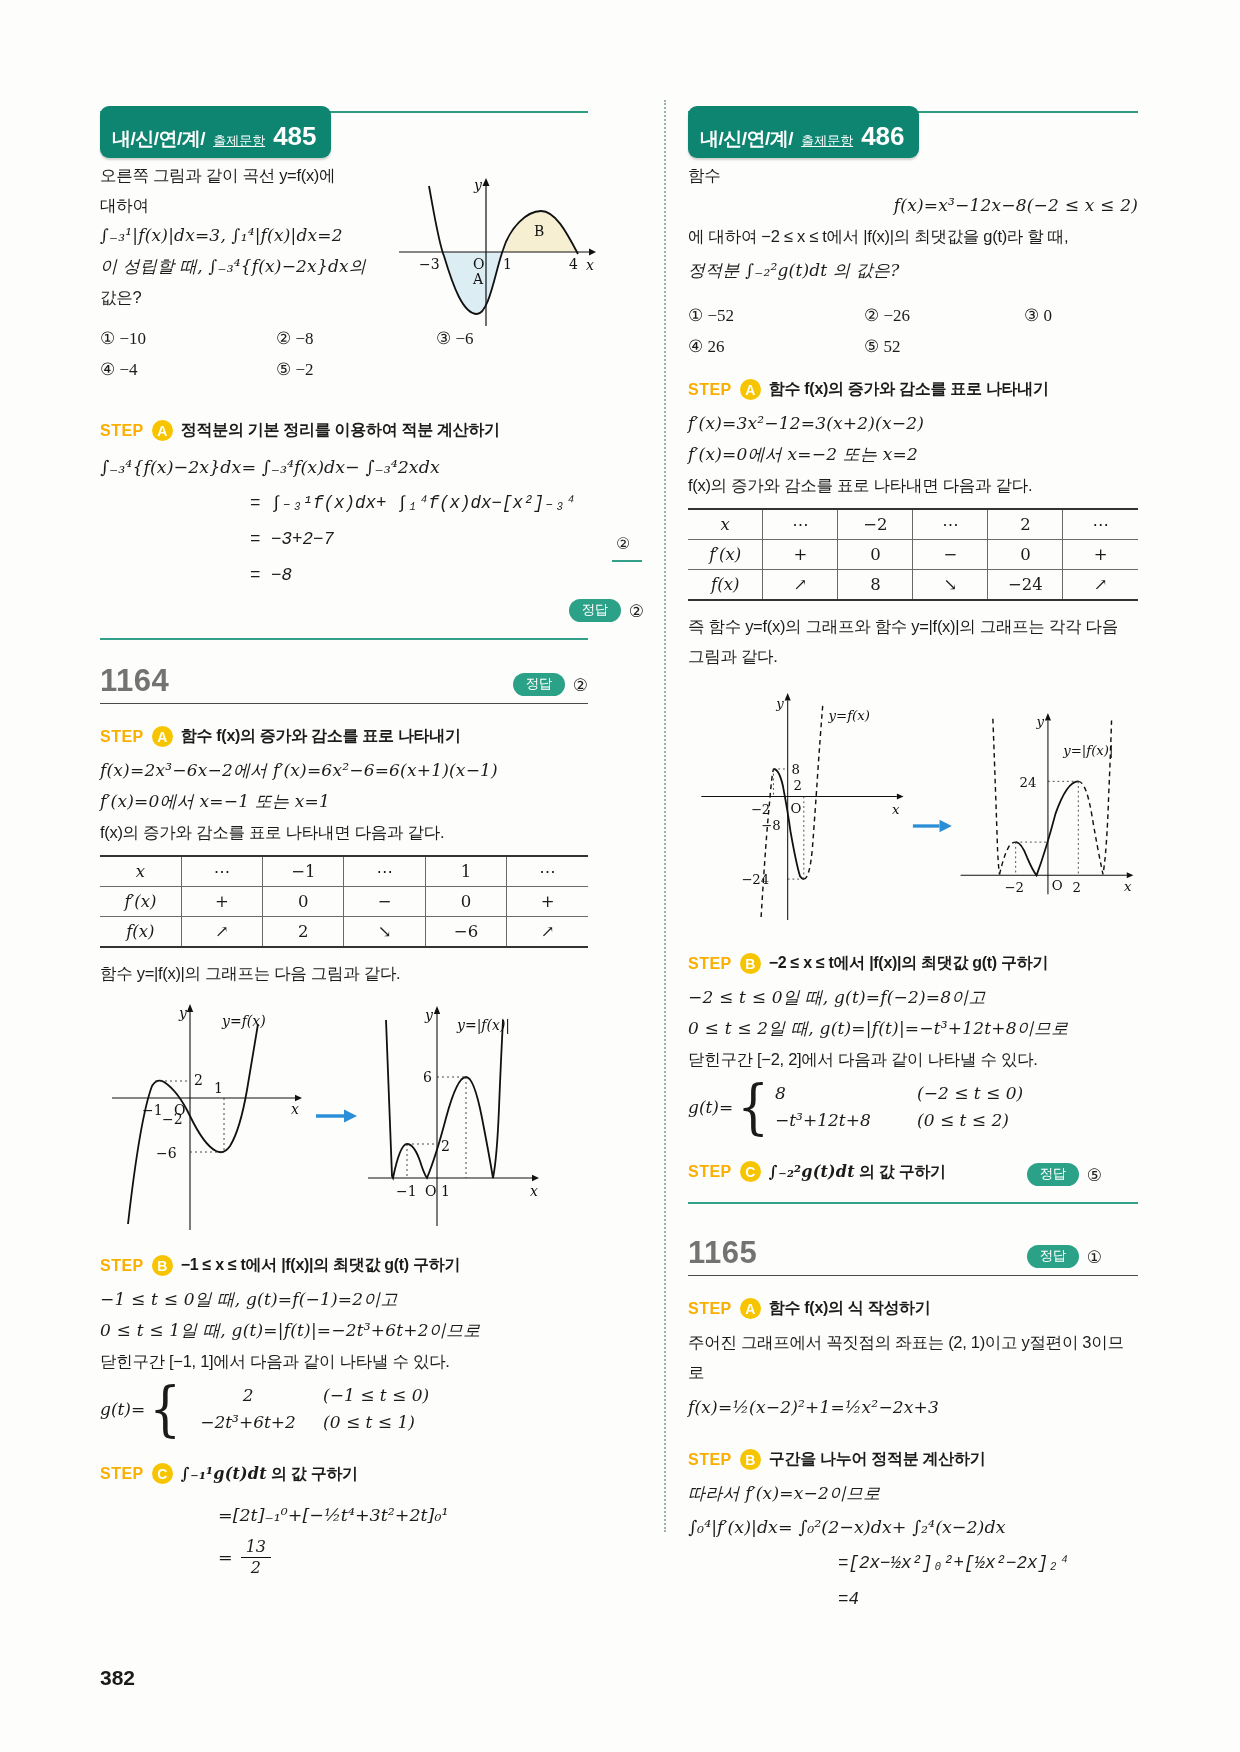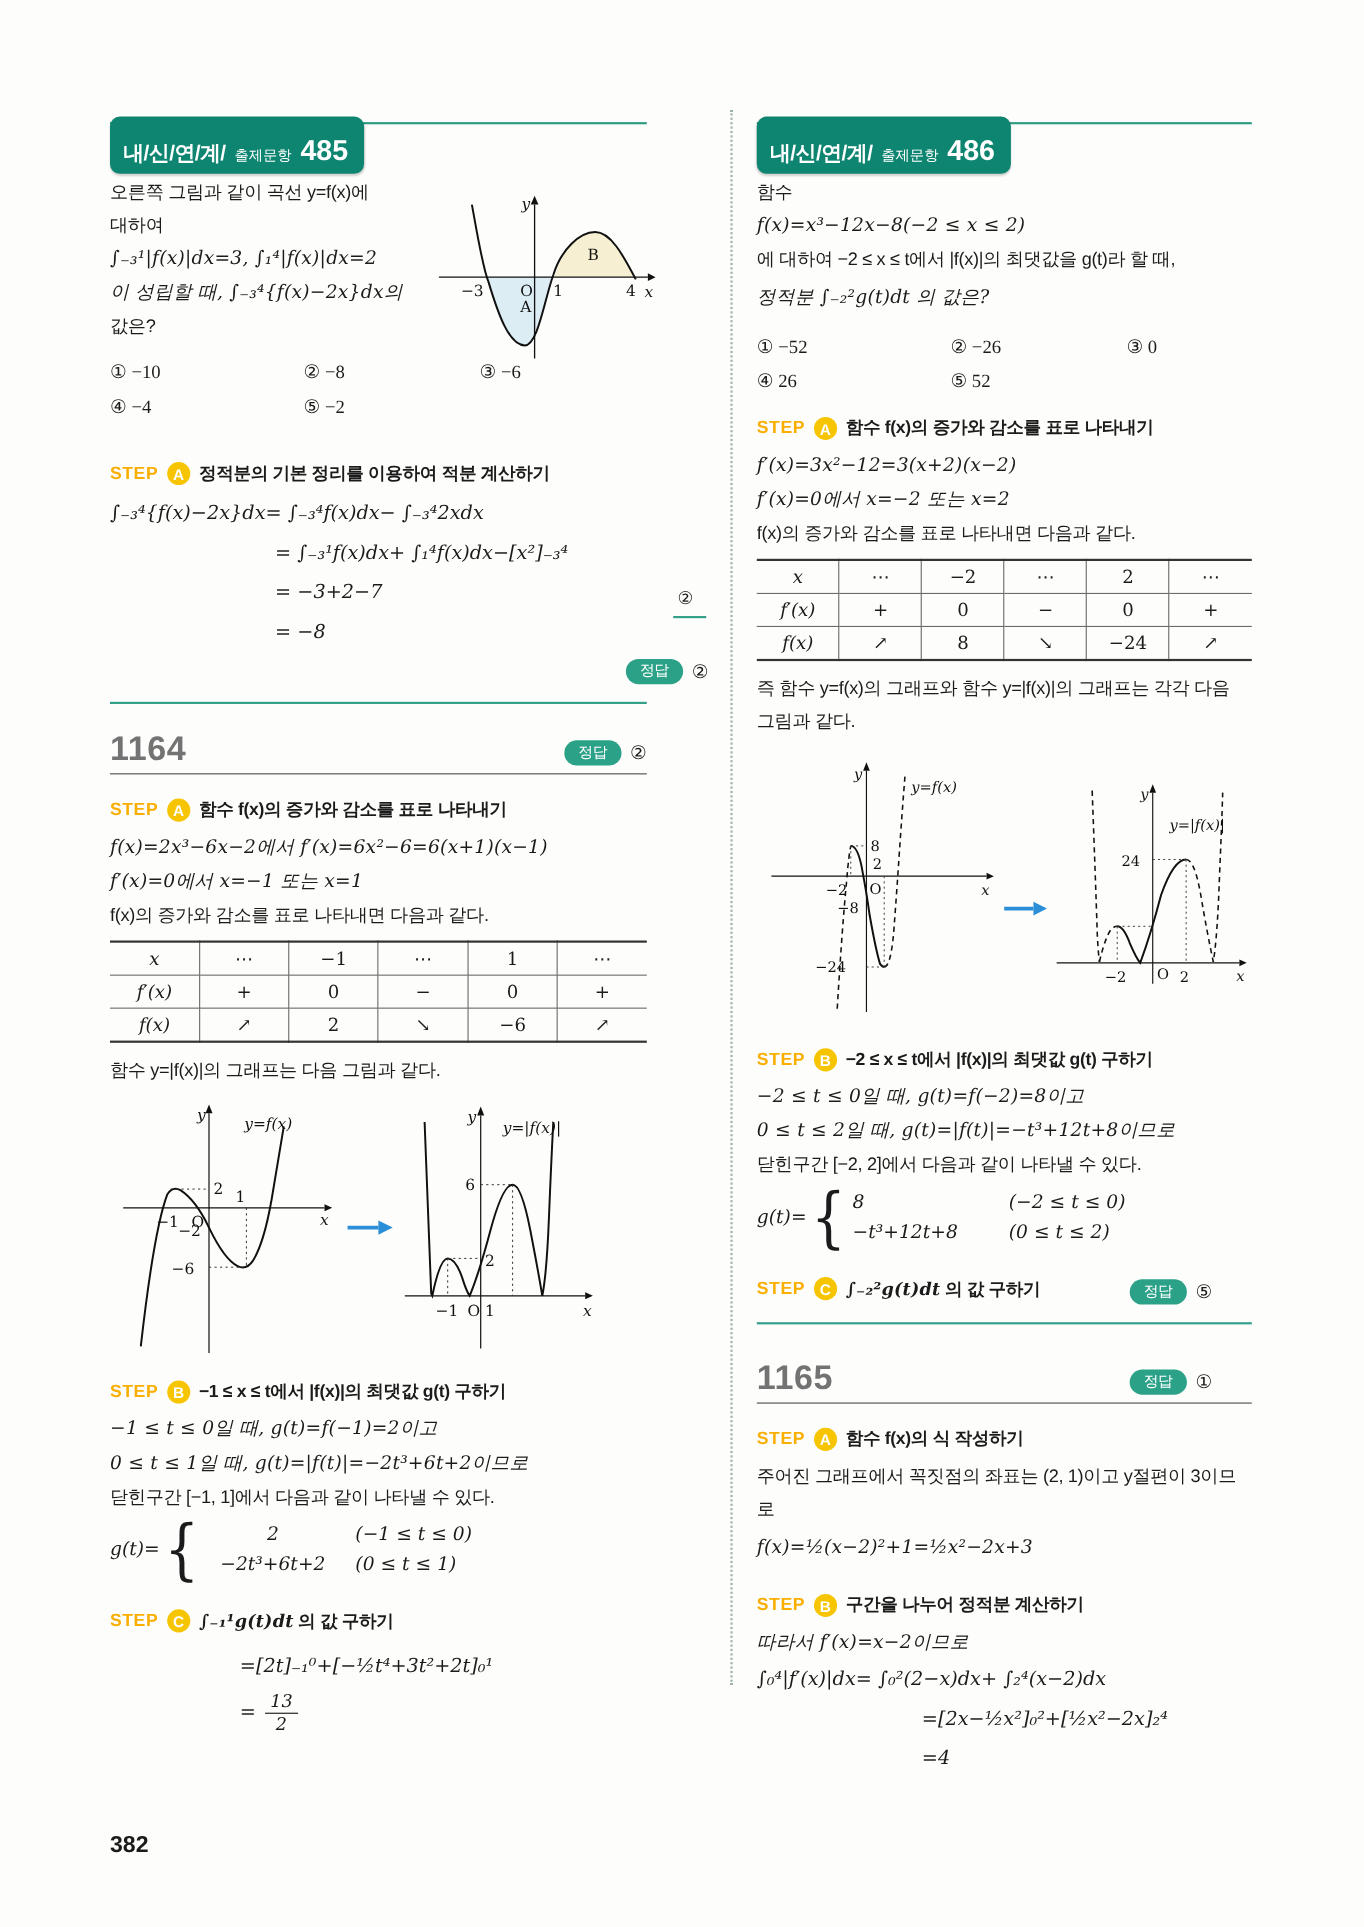--- a/index.html
+++ b/index.html
@@ -10,41 +10,41 @@
   .col-left{left:100px;width:488px;}
   .col-right{left:688px;width:450px;}
 
   
   .kexam{position:relative;height:44px;margin-bottom:10px;}
   .kexam-line{position:absolute;left:0;right:0;top:5px;border-top:2px solid #2f9c82;}
   .kexam-badge{position:absolute;left:0;top:0;background:#0e8570;color:#fff;border-radius:9px;
                padding:5px 14px 6px 12px;display:flex;align-items:baseline;gap:8px;
                box-shadow:0 2px 2px rgba(0,0,0,0.18);}
   .kexam-series{font-weight:bold;font-size:19px;letter-spacing:-0.5px;margin-top:15px;}
-  .kexam-label{font-size:13px;}
+  .kexam-label{font-size:13px;text-decoration:underline;}
   .kexam-num{font-size:26px;font-weight:bold;}
 
   .kline{font-size:16.5px;line-height:30px;letter-spacing:-0.3px;}
   .mline{font-family:"DejaVu Serif","DejaVu Sans",serif;font-style:italic;
          font-size:17px;line-height:31px;letter-spacing:0.2px;}
-  .center{text-align:left;}
+  .center{text-align:right;}
 
   .opts{display:grid;grid-template-columns:176px 160px 1fr;row-gap:10px;margin-top:16px;
         font-family:Liberation Serif, serif;font-size:17px;}
 
   .step-head{display:flex;align-items:center;gap:8px;margin-top:22px;margin-bottom:8px;}
   .step-word{color:#f9ae00;font-weight:800;font-size:16px;letter-spacing:0.5px;}
   .step-circ{width:21px;height:21px;border-radius:50%;background:#f7c400;color:#fff;
              font-weight:800;font-size:14px;display:inline-flex;align-items:center;justify-content:center;}
   .step-title{font-size:16px;font-weight:700;letter-spacing:-0.3px;}
   .step-title .mline{font-size:16px;font-weight:700;}
 
   .mblock{font-family:"DejaVu Serif","DejaVu Sans",serif;font-style:italic;
           font-size:17.5px;line-height:36px;}
-  .ind150{margin-left:150px;}
+  .ind150{margin-left:150px;font-family:Liberation Mono, monospace;}
   .ind118{margin-left:118px;}
 
   .ansrow{display:flex;justify-content:flex-end;align-items:center;gap:8px;}
   .anspill{background:#2ba188;color:#fff;border-radius:12px;font-size:13.5px;
            padding:2px 13px 3px;letter-spacing:-0.5px;}
   .ansnum{font-size:17px;font-family:"DejaVu Serif","DejaVu Sans",serif;}
   .ans485{margin-right:-56px;margin-top:6px;}
   .ansR{margin-right:36px;}
   .ans486{margin-top:-32px;}
 

